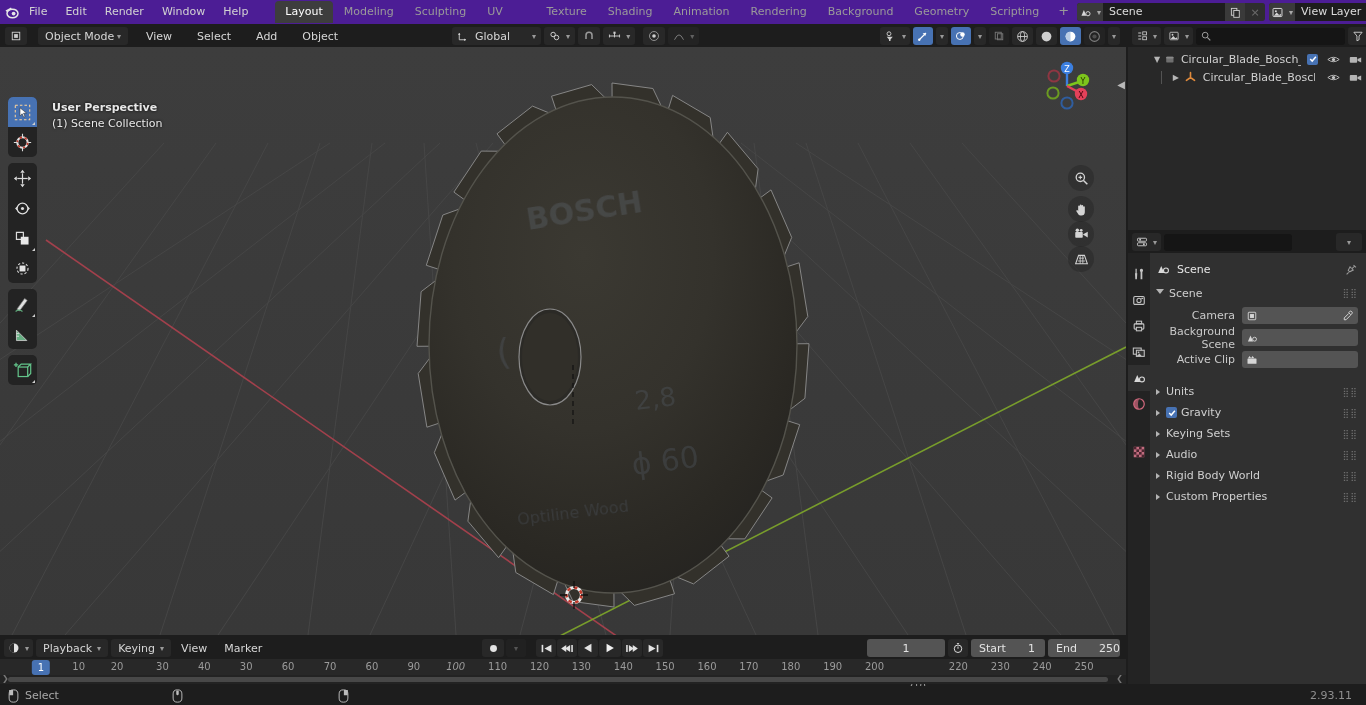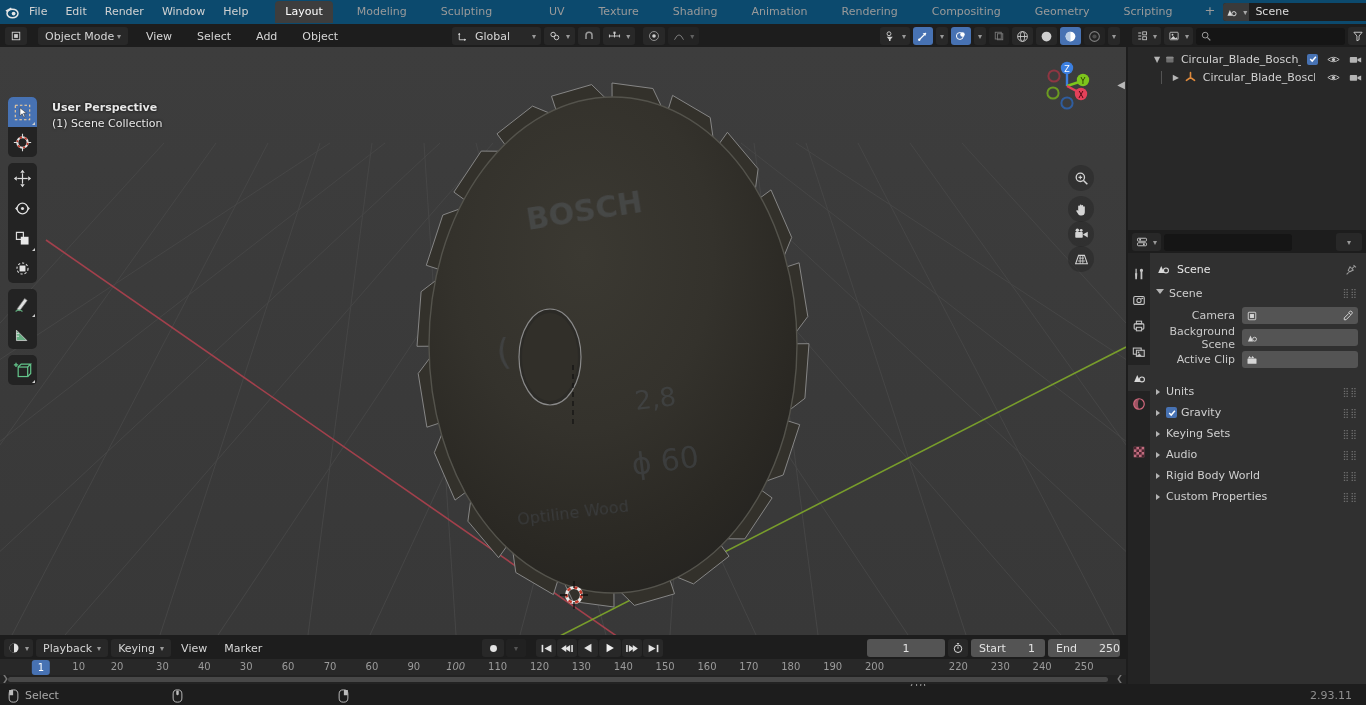--- a/index.html
+++ b/index.html
@@ -11,24 +11,24 @@
   .row { display:flex; align-items:center; }
   .btn { display:flex; align-items:center; justify-content:center;
          background:#282828; border-radius:3px; color:#d6d6d6;
          height:18px; padding:0 7px; white-space:nowrap; cursor:default; }
   .flat { background:transparent; }
   .sel { background:#4772b3; color:#fff; }
   .chev { margin-left:5px; opacity:.65; font-size:8px; }
 
   
   #topbar { position:absolute; left:0; top:0; width:1366px; height:24px;
-            background:#0c4a6e; display:flex; align-items:center; padding:0 4px; gap:0; }
+            background:#4c1d95; display:flex; align-items:center; padding:0 4px; gap:0; }
   #blender-logo { width:22px; height:22px; display:flex; align-items:center; justify-content:center; }
   .menu-item { padding:0 9px; height:18px; line-height:18px; border-radius:3px; color:#d2d2d2; }
-  #workspace-tabs { display:flex; align-items:center; margin-left:18px; gap:14px;text-align:right; }
+  #workspace-tabs { display:flex; align-items:center; margin-left:18px; gap:1px; }
   .wtab { height:22px; line-height:22px; padding:0 10px; color:#9a9a9a;
           border-radius:4px 4px 0 0; font-size:11px; }
   .wtab.active { background:#3d3d3d; color:#fefefe; }
   .wplus { color:#9a9a9a; padding:0 8px; height:22px; line-height:20px; font-size:13px; }
 
   #topbar-right { margin-left:auto; display:flex; align-items:center; gap:4px; padding-right:4px; }
   .datablock { display:flex; align-items:center; height:18px; background:#282828; border-radius:3px; overflow:hidden; }
   .db-icon { width:26px; height:18px; display:flex; align-items:center; justify-content:center; background:#3a3a3a; }
   .db-name { background:#1d1d1d; height:18px; line-height:18px; padding:0 6px; color:#dcdcdc; }
   .db-btn { width:20px; height:18px; display:flex; align-items:center; justify-content:center; background:#3a3a3a; }
@@ -144,21 +144,21 @@
 
   <div id="workspace-tabs">
     <div class="wtab active">Layout</div>
     <div class="wtab">Modeling</div>
     <div class="wtab">Sculpting</div>
     <div class="wtab">UV Editing</div>
     <div class="wtab">Texture Paint</div>
     <div class="wtab">Shading</div>
     <div class="wtab">Animation</div>
     <div class="wtab">Rendering</div>
-    <div class="wtab">Compositing</div>
+    <div class="wtab">Background</div>
     <div class="wtab">Geometry Nodes</div>
     <div class="wtab">Scripting</div>
     <div class="wplus">+</div>
   </div>
 
   <div id="topbar-right">
     <div class="datablock">
       <div class="db-icon">
         <svg width="13" height="13" viewBox="0 0 16 16">
           <path d="M3 12 L6 5 L9 12 Z" fill="#d8d8d8"></path>

